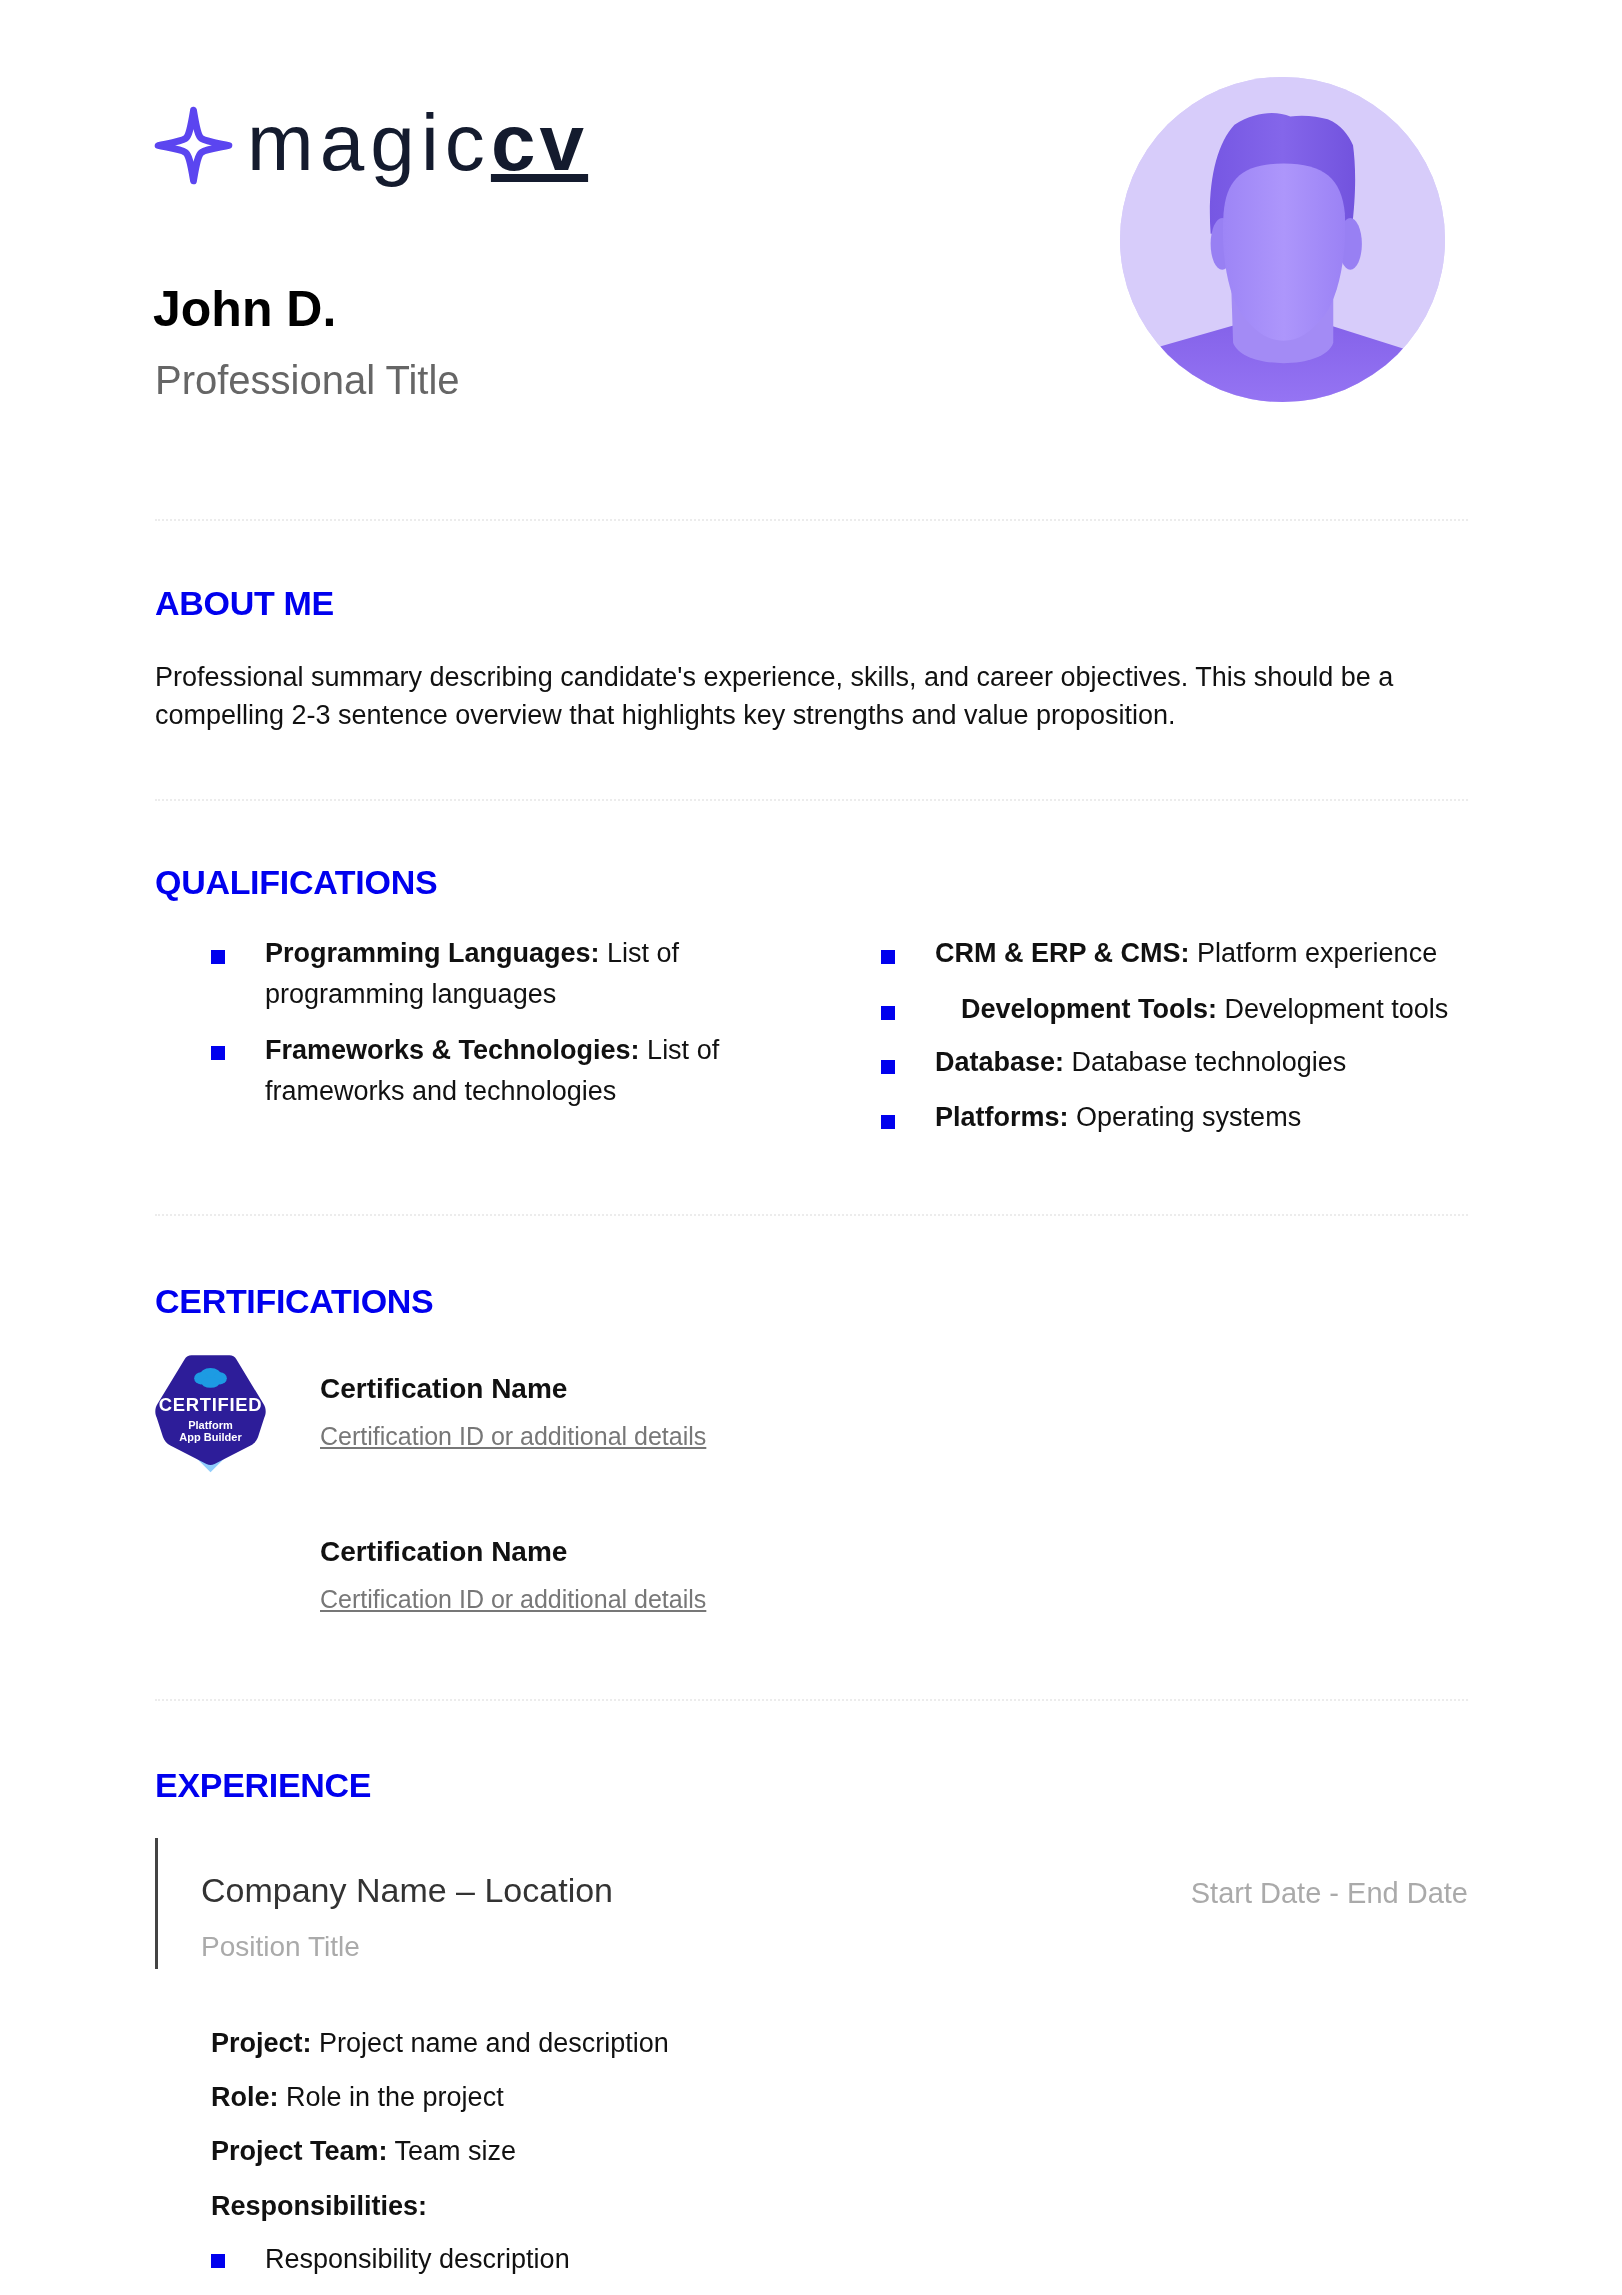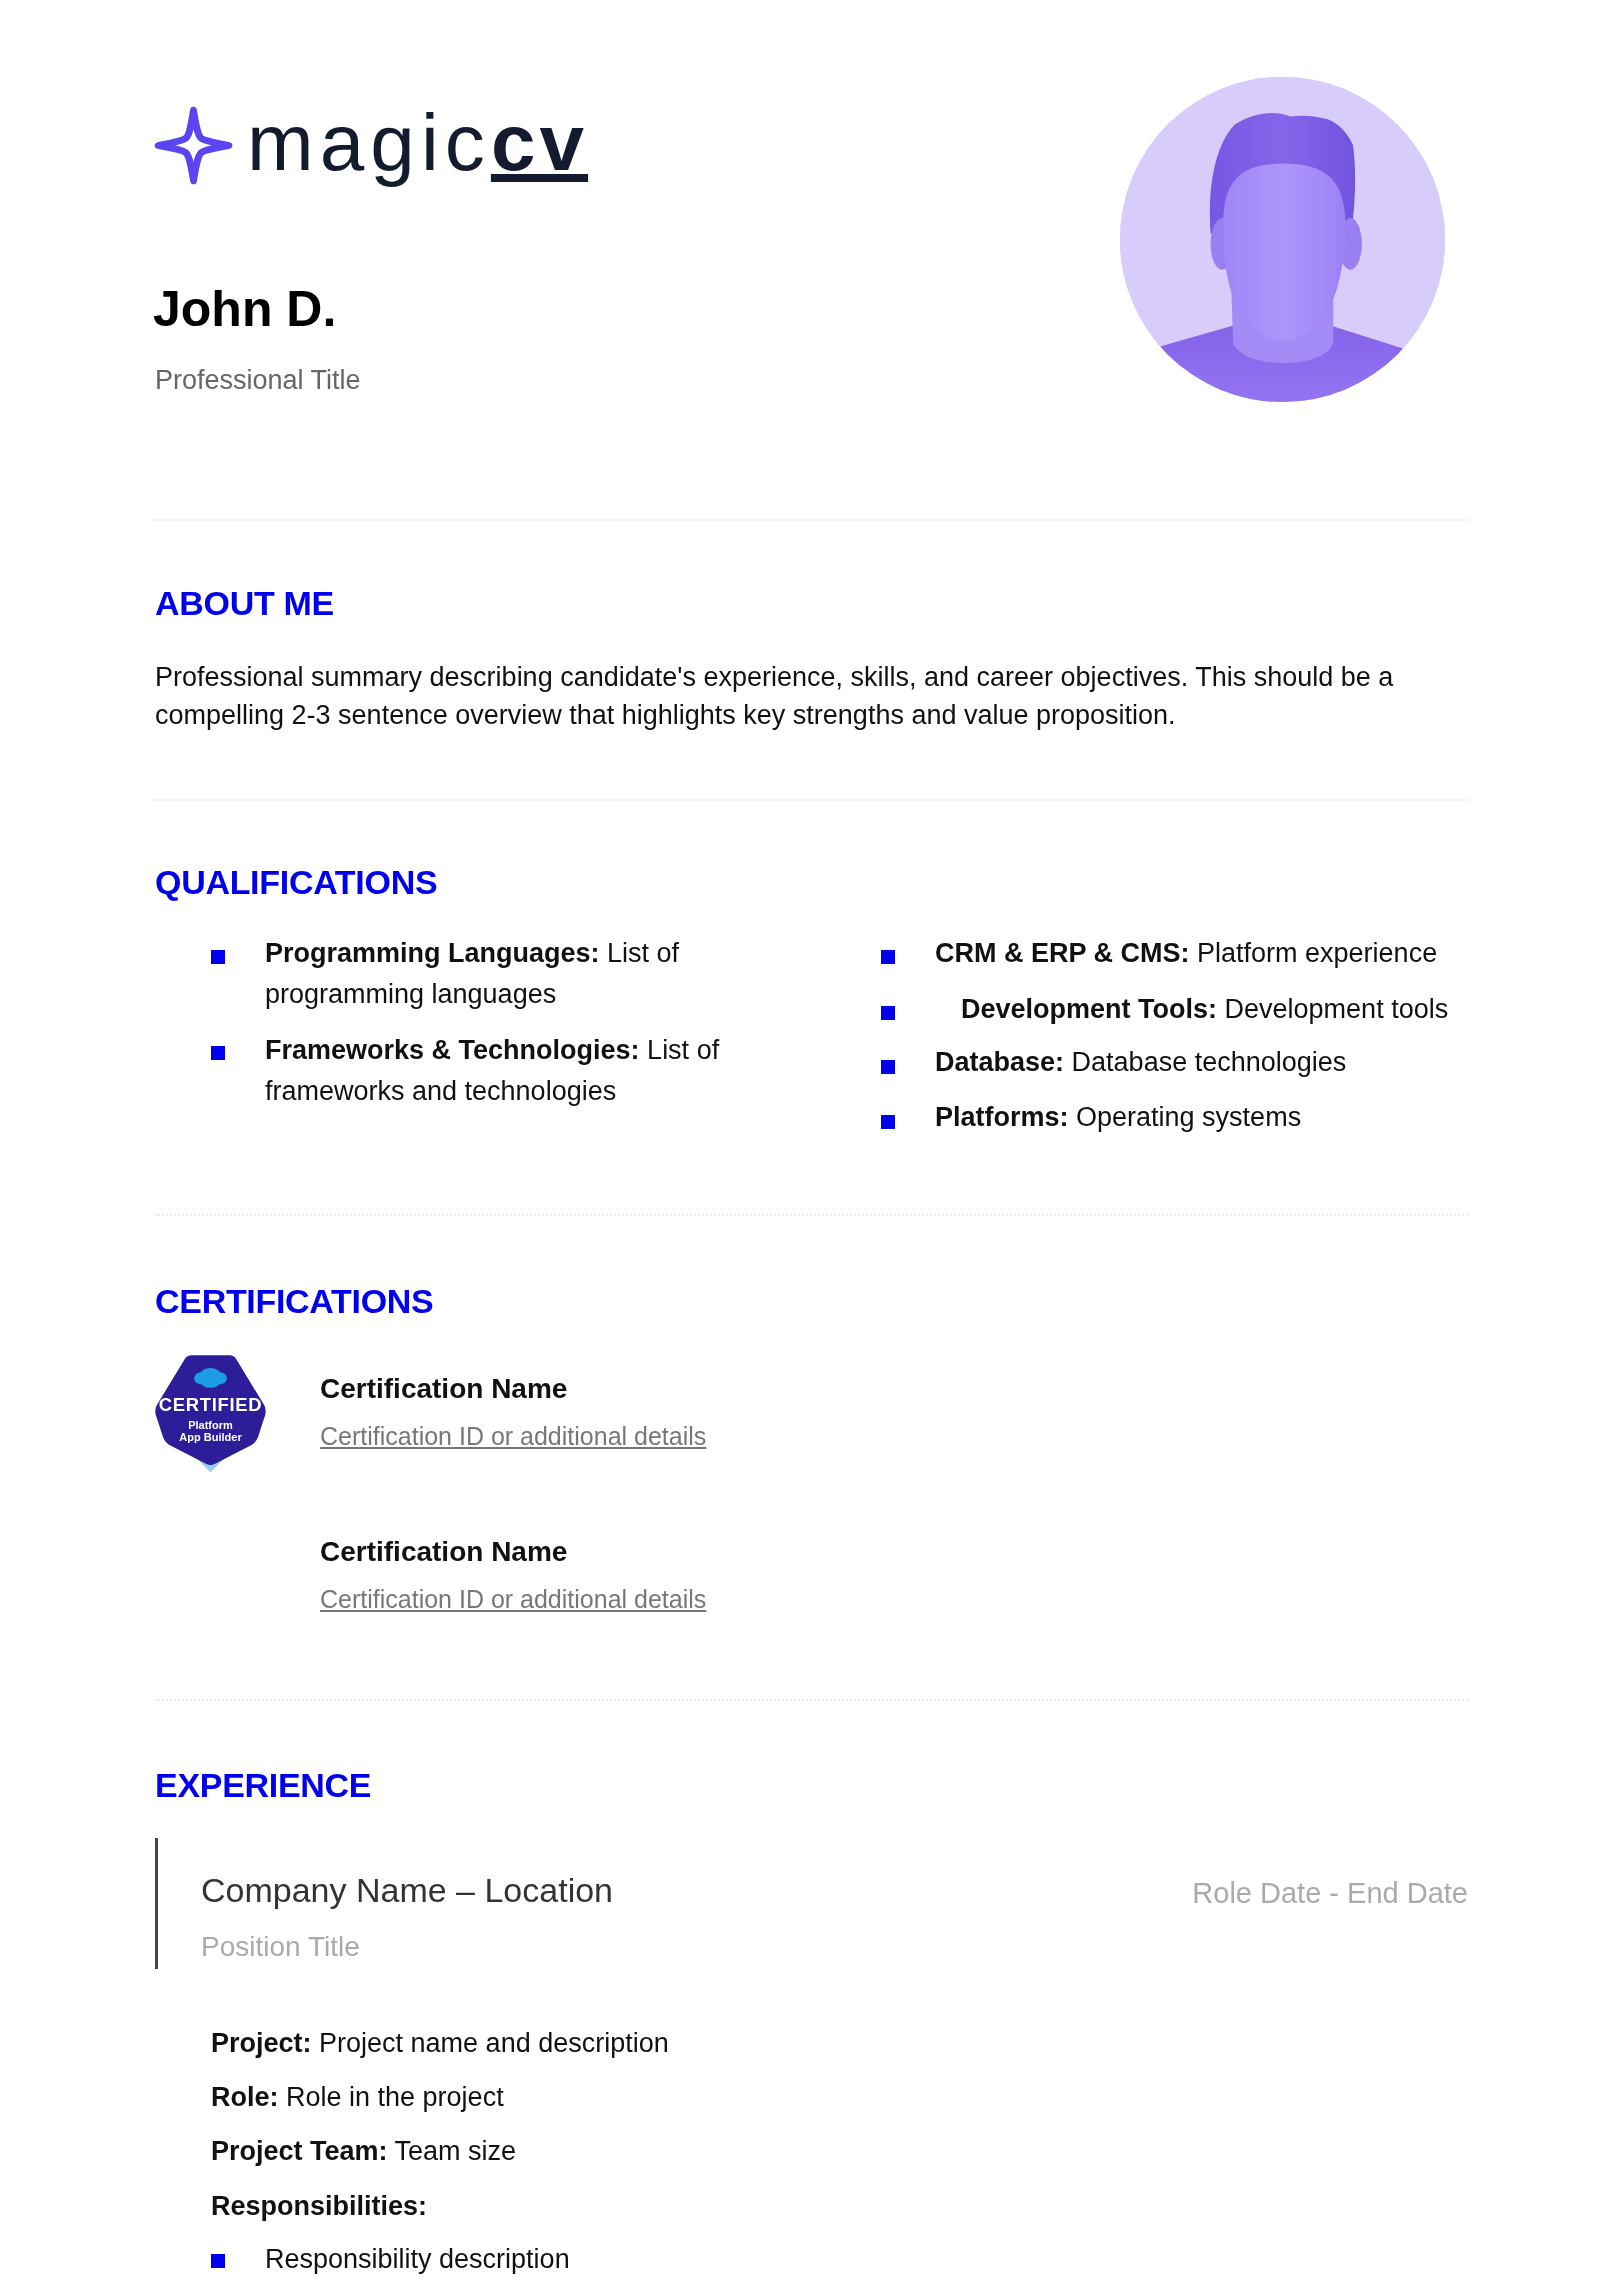--- a/index.html
+++ b/index.html
@@ -4,21 +4,21 @@
 <style>
   html, body { margin:0; padding:0; background:#ffffff; }
   body { width:1623px; height:2295px; position:relative; overflow:hidden;
          font-family:"Liberation Sans", "DejaVu Sans", sans-serif; color:#111; }
   .abs { position:absolute; }
   .logo-star { left:154px; top:106px; width:79px; height:79px; }
   .logo-text { left:247px; top:102px; font-size:80px; line-height:82px; color:#141b2e;
                letter-spacing:6.1px; white-space:nowrap; font-family:"Liberation Sans", sans-serif; }
   .logo-text .cv { font-weight:bold; letter-spacing:4.1px;text-decoration:underline; }
   .name { left:153px; top:281px; font-size:50px; line-height:57px; font-weight:bold; color:#000; white-space:nowrap; }
-  .title { left:155px; top:356px; font-size:27px; line-height:48px; color:#666; white-space:nowrap; }
+  .title { left:155px; top:356px; font-size:40px; line-height:48px; color:#666; white-space:nowrap; }
   .avatar { left:1120px; top:77px; width:325px; height:325px; border-radius:50%; overflow:hidden; background:#d7ccfa; }
   .divider { left:155px; width:1313px; height:0; border-top:2px dotted #ececec; }
   .h2 { left:155px; font-size:34px; line-height:38px; font-weight:bold; color:#0000ee; white-space:nowrap; letter-spacing:-0.3px; }
   .body-text { left:155px; width:1315px; font-size:27px; line-height:38px; color:#111; }
   .bullet { width:13.6px; height:13.6px; background:#0000ee; }
   .qtext { font-size:27px; line-height:41px; color:#111; }
   .qtext b { font-weight:bold; }
   .cert-name { font-size:28px; line-height:34px; color:#111; font-weight:bold; white-space:nowrap; }
   .cert-detail { font-size:25px; line-height:31px; color:#777; white-space:nowrap;text-decoration:underline; }
   .exp-border { left:155px; top:1838px; width:3.4px; height:131px; background:#444; }
@@ -145,21 +145,21 @@
 <div class="abs cert-name" style="left:320px; top:1535px;">Certification Name</div>
 <div class="abs cert-detail" style="left:320px; top:1584px;">Certification ID or additional details</div>
 
 <div class="abs divider" style="top:1699px;"></div>
 
 <div class="abs h2" style="top:1766px;">EXPERIENCE</div>
 
 <div class="abs exp-border"></div>
 <div class="abs company">Company Name – Location</div>
 <div class="abs position">Position Title</div>
-<div class="abs dates-wrap">Role Date - End Date</div>
+<div class="abs dates-wrap">Start Date - End Date</div>
 
 <div class="abs detail-line" style="top:2026px;">
   <b>Project:</b>
   <span>Project name and description</span>
 </div>
 <div class="abs detail-line" style="top:2080px;">
   <b>Role:</b>
   <span>Role in the project</span>
 </div>
 <div class="abs detail-line" style="top:2134px;">

